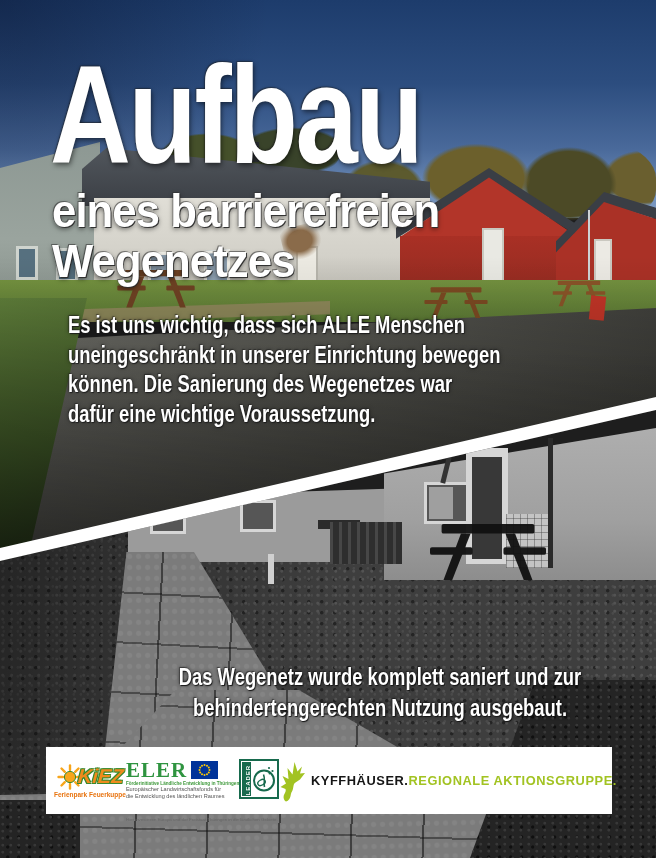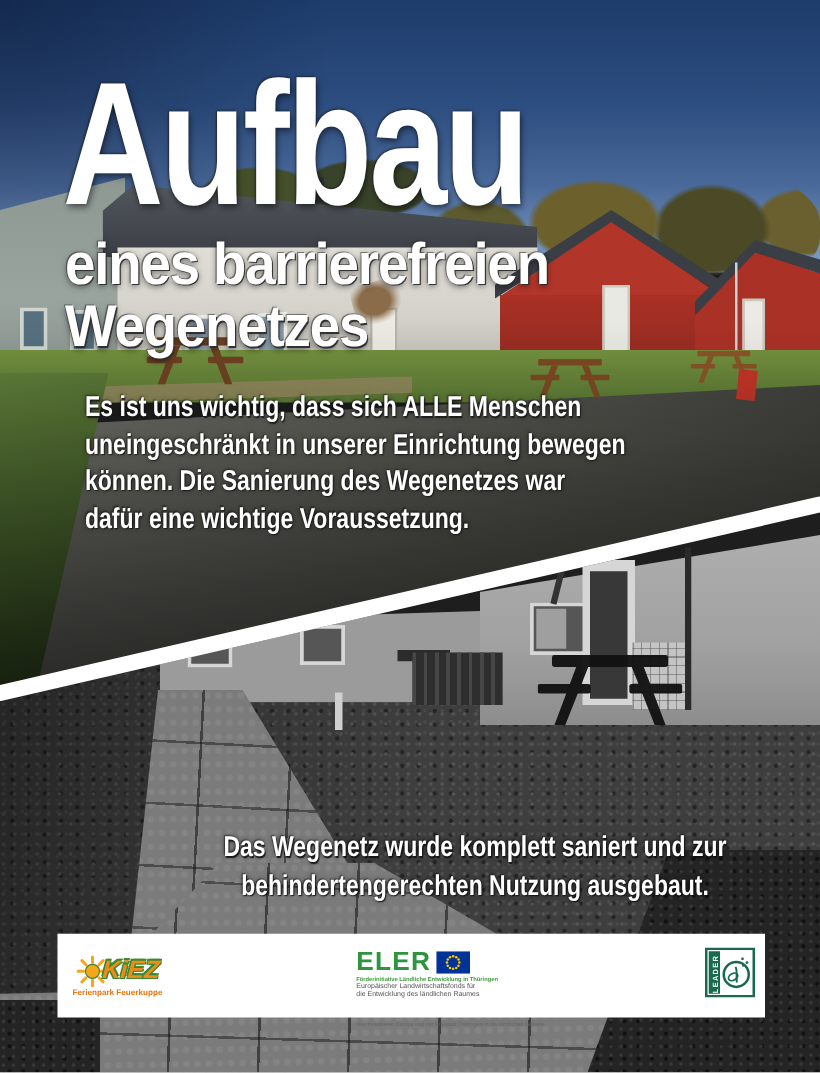--- a/index.html
+++ b/index.html
@@ -132,21 +132,21 @@
   
   .footerband{left:46px;top:747px;width:566px;height:67px;background:#fff;
     display:flex;align-items:center;justify-content:space-between;padding:4px 8px;}
   .logo-kiez{display:flex;flex-direction:column;align-items:center;width:80px;}
   .kiez-row{display:flex;align-items:center;}
   .kiez-word{font-size:20px;font-weight:bold;font-style:italic;color:#ef8b1d;margin-left:-5px;
     letter-spacing:0;transform:skewX(-4deg);
     text-shadow:-1px -1px 0 #3a8a2e,1px -1px 0 #3a8a2e,-1px 1px 0 #3a8a2e,1px 1px 0 #3a8a2e;}
   .kiez-tag{font-size:6.5px;font-weight:bold;color:#e87410;margin-top:1px;white-space:nowrap;}
   .logo-eler{position:relative;display:flex;flex-direction:column;width:128px;}
-  .eler-row{display:flex;align-items:flex-start;gap:4px;}
+  .eler-row{display:flex;align-items:flex-start;gap:4px;font-family:Liberation Serif, serif;}
   .eler-word{font-size:21px;line-height:18px;font-weight:bold;color:#2f9440;letter-spacing:1px;}
   .eler-green{font-size:4.6px;font-weight:bold;color:#3f9a3b;margin-top:2px;white-space:nowrap;}
   .eler-gray{font-size:5.6px;color:#555;line-height:6.6px;white-space:nowrap;}
   .eler-foot{position:absolute;left:0;top:56px;font-size:4.4px;color:#666;white-space:nowrap;}
   .logo-leader{flex:none;}
   .logo-kyff{display:flex;align-items:center;gap:6px;}
   .kyff-text{font-size:13.5px;font-weight:bold;letter-spacing:.6px;white-space:nowrap;
     transform:scaleX(.95);transform-origin:left center;}
   .kyff-black{color:#161616;}
   .kyff-green{color:#a2c322;}
@@ -320,16 +320,22 @@
         <text transform="translate(10.5 36.5) rotate(-90)" font-size="6" font-weight="bold" letter-spacing="1" fill="#ffffff" font-family="Liberation Sans, sans-serif">LEADER</text>
         <circle cx="25" cy="21.5" r="10" fill="none" stroke="#176a4d" stroke-width="2"></circle>
         <path d="M25.5 28 C24.5 23 26.5 20 24.5 15.5" stroke="#176a4d" stroke-width="1.6" fill="none"></path>
         <ellipse cx="22.5" cy="23.5" rx="4" ry="2.6" transform="rotate(-30 22.5 23.5)" fill="none" stroke="#176a4d" stroke-width="1.4"></ellipse>
         <circle cx="30" cy="9" r="1.1" fill="#176a4d"></circle>
         <circle cx="33.5" cy="12" r="1.1" fill="#176a4d"></circle>
         <circle cx="30.5" cy="14.5" r="0.9" fill="#176a4d"></circle>
       </svg>
     </div>
 
+    <div class="logo-kyff">
+      <svg width="26" height="42" viewBox="0 0 26 42">
+        <path fill="#a2c322" d="M6 41 C2 35 8 33 6.5 29 L1.5 27 L7 23.5 L3.5 16 L9.5 19 L8.5 8 L13.5 14.5 L15.5 2 L18.5 11.5 L23 6.5 L21 13.5 L26 13 L21 19.5 L16.5 22.5 C13.5 24.5 15 28.5 13 31.5 C11 34.5 12.5 37 9.5 40 C8 41.6 7 41.8 6 41 Z"></path>
+      </svg>
+      <span class="kyff-text"><span class="kyff-black">KYFFHÄUSER.</span><span class="kyff-green">REGIONALE AKTIONSGRUPPE.</span></span>
+    </div>
 
   </div>
 
 </div>
 
 </body></html>

